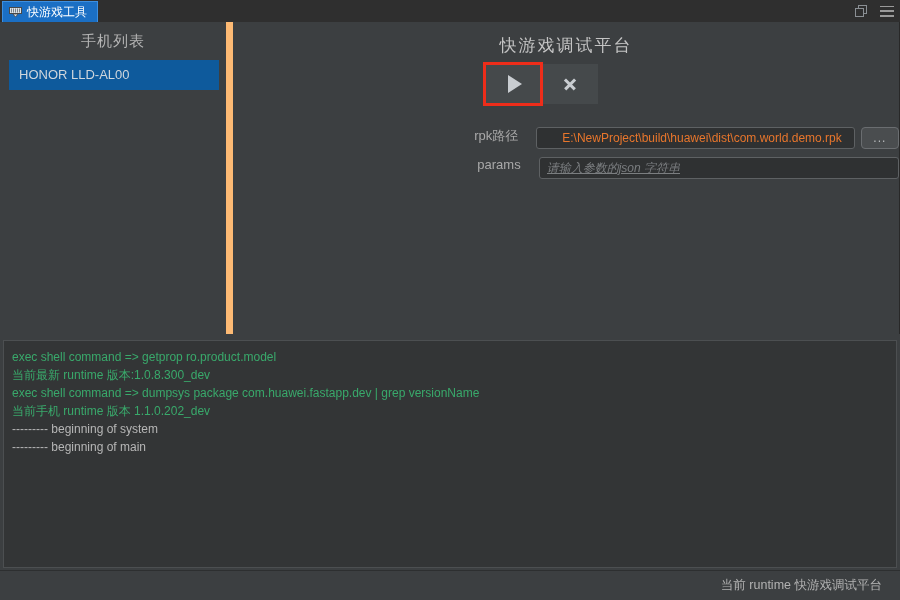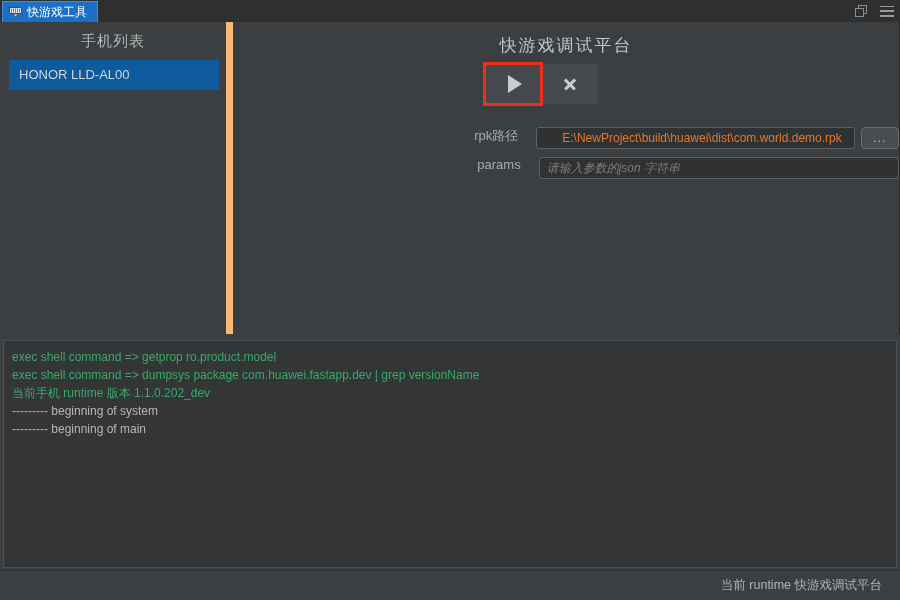--- a/index.html
+++ b/index.html
@@ -112,21 +112,21 @@
     width:333px;text-align:right;padding-right:18px;box-sizing:border-box;
     font-size:13px;color:#a9a9a9;
   }
   .field{
     width:350px;height:22px;box-sizing:border-box;
     background:#2f3132;border:1px solid #5e6163;border-radius:3px;
     display:flex;align-items:center;padding:0 7px;
     font-size:12px;
   }
   .field .val{color:#e8762c;white-space:nowrap;overflow:hidden;margin-left:18px;}
-  .field .ph{color:#7b7e80;font-style:italic;white-space:nowrap;overflow:hidden;}
+  .field .ph{color:#7b7e80;font-style:italic;white-space:nowrap;overflow:hidden;text-decoration:underline;}
   .browse-btn{
     margin-left:6px;width:42px;height:22px;box-sizing:border-box;
     background:#4a4d4f;border:1px solid #6a6d70;border-radius:4px;
     display:flex;align-items:center;justify-content:center;
     color:#b9bcbe;font-size:12px;letter-spacing:1px;line-height:8px;
   }
 
   
   .logwrap{
     position:absolute;left:3px;top:340px;width:894px;height:228px;
@@ -226,20 +226,21 @@
             <span class="ph">请输入参数的json 字符串</span>
           </div>
         </div>
       </div>
     </div>
   </div>
 
   <div class="logwrap">
     <div style="height:7px"></div>
     <div class="logline green">exec shell command =&gt; getprop ro.product.model</div>
+    <div class="logline green">当前最新 runtime 版本:1.0.8.300_dev</div>
     <div class="logline green">exec shell command =&gt; dumpsys package com.huawei.fastapp.dev | grep versionName</div>
     <div class="logline green">当前手机 runtime 版本 1.1.0.202_dev</div>
     <div class="logline grey">--------- beginning of system</div>
     <div class="logline grey">--------- beginning of main</div>
   </div>
 
   <div class="statusbar">
     <span>当前 runtime 快游戏调试平台</span>
   </div>
 

